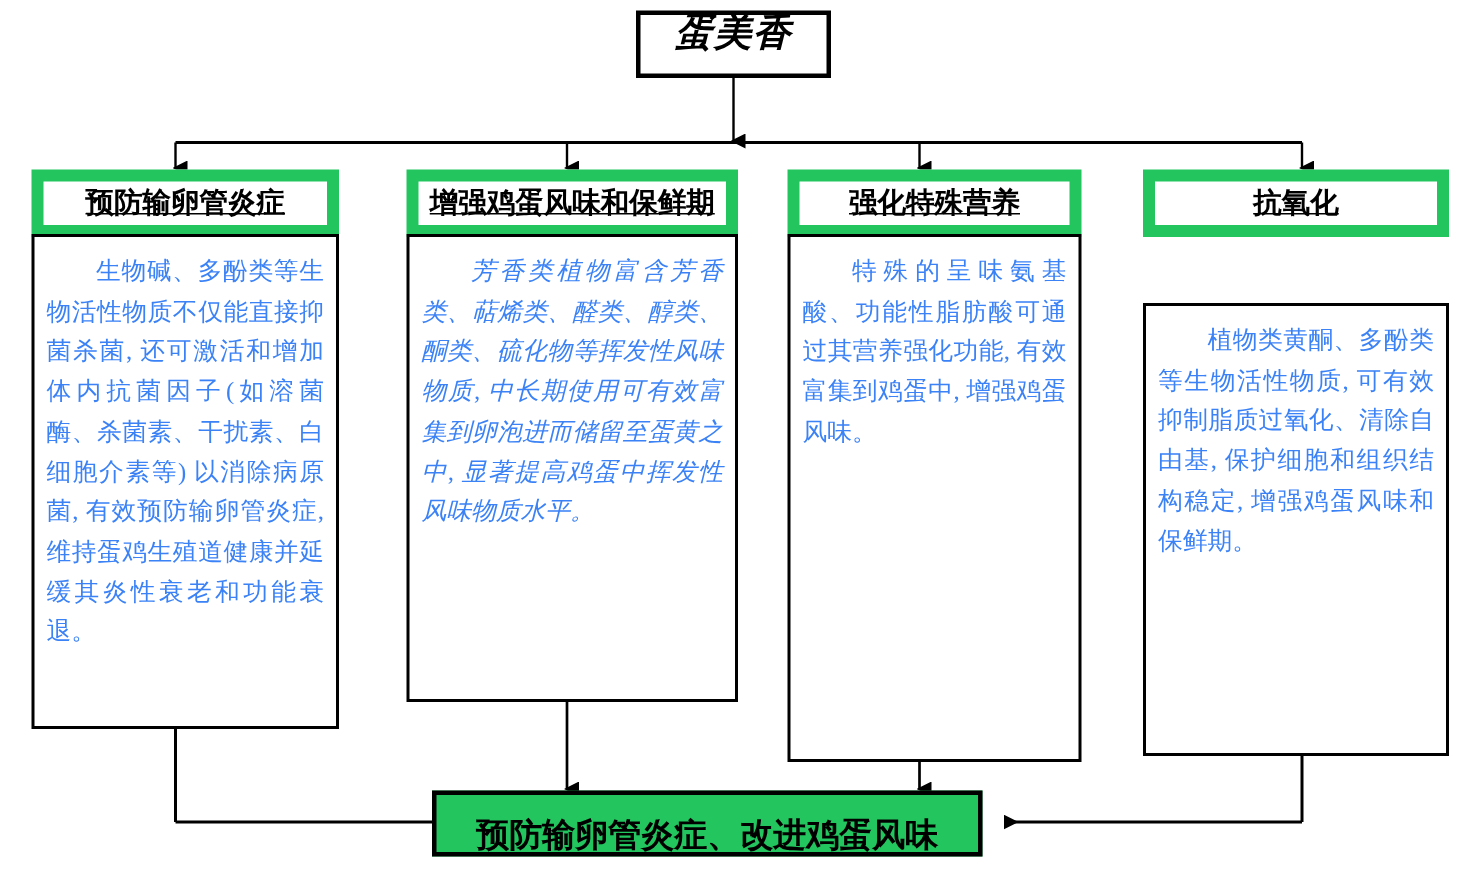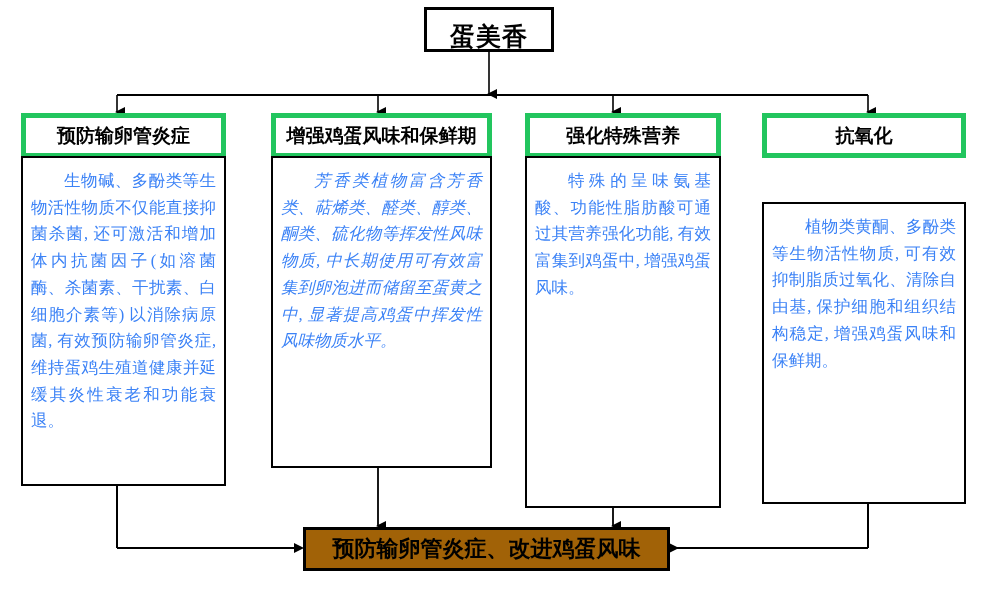--- a/index.html
+++ b/index.html
@@ -12,38 +12,39 @@
   }
   #canvas{position:absolute;left:0;top:0;width:988px;height:596px;}
   svg.edges{position:absolute;left:0;top:0;width:988px;height:596px;pointer-events:none;}
 
   
   .root-box{
     position:absolute;
     left:424px;top:7px;width:130px;height:45px;
     border:3px solid #000;
     background:#fff;
-    display:flex;align-items:flex-end;justify-content:center;
+    display:flex;align-items:flex-start;justify-content:center;
     box-sizing:border-box;
     z-index:3;
+    font-style:italic;
   }
   .root-box .label{
     font-size:25px;font-weight:bold;letter-spacing:1px;
     font-family:"Liberation Serif","DejaVu Serif",serif;
     color:#000;line-height:1;
   }
 
   
   .branch{position:absolute;z-index:3;}
   .branch .head{
     position:absolute;left:0;top:0;
-    border:5px solid #22c55e;background:#fff;
+    border:8px solid #22c55e;background:#fff;
     box-sizing:border-box;
     height:45px;width:100%;
-    display:flex;align-items:center;justify-content:center;
+    display:flex;align-items:center;justify-content:center;text-decoration:underline;
   }
   .branch .head span{
     font-size:19px;font-weight:bold;color:#000;
     font-family:"Liberation Serif","DejaVu Serif",serif;
     white-space:nowrap;line-height:1;
   }
   .branch .body{
     position:absolute;left:0;
     border:2px solid #000;background:#fff;
     box-sizing:border-box;width:100%;
@@ -66,24 +67,24 @@
   #branch-2{left:271px;top:113px;width:221px;}
   #branch-2 .body{top:43px;height:312px;font-style:italic;}
   #branch-3{left:525px;top:113px;width:196px;}
   #branch-3 .body{top:43px;height:352px;}
   #branch-4{left:762px;top:113px;width:204px;}
   #branch-4 .body{top:43px;height:302px;margin-top:46px;}
 
   
   .outcome-box{
     position:absolute;
-    left:303px;top:527px;width:367px;height:44px;
-    border:3px solid #000;background:#a16207;
+    left:288px;top:527px;width:367px;height:44px;
+    border:3px solid #000;background:#22c55e;
     box-sizing:border-box;
-    display:flex;align-items:center;justify-content:center;
+    display:flex;align-items:flex-end;justify-content:center;
     z-index:3;
   }
   .outcome-box .label{
     font-size:22px;font-weight:bold;color:#000;
     font-family:"Liberation Serif","DejaVu Serif",serif;
     white-space:nowrap;line-height:1;
   }
 </style>
 </head>
 <body>

